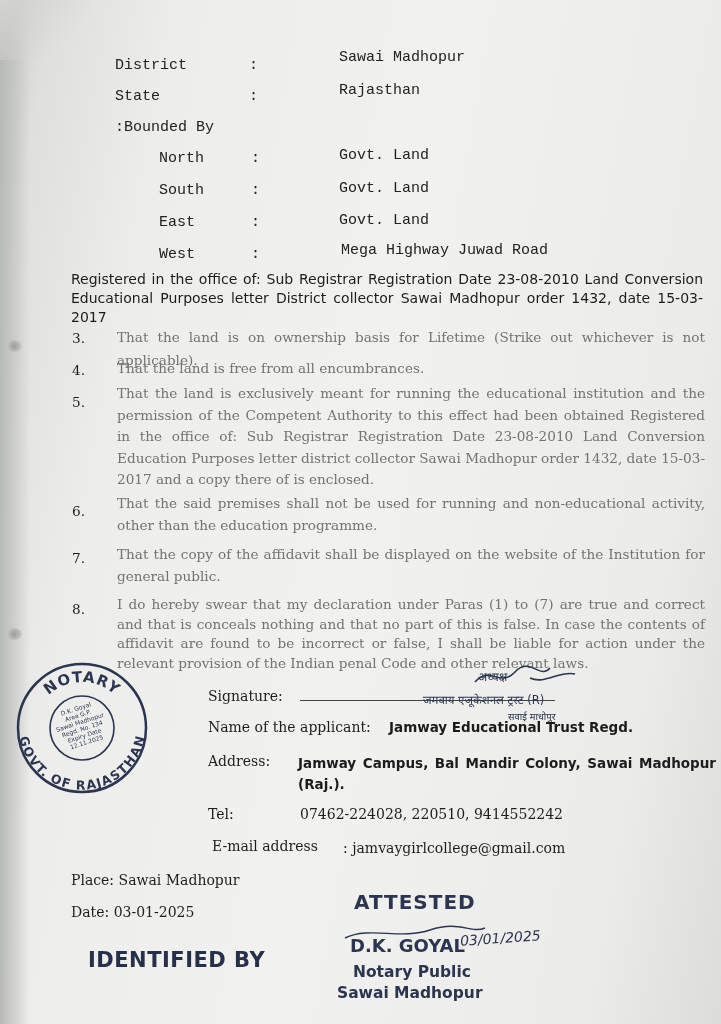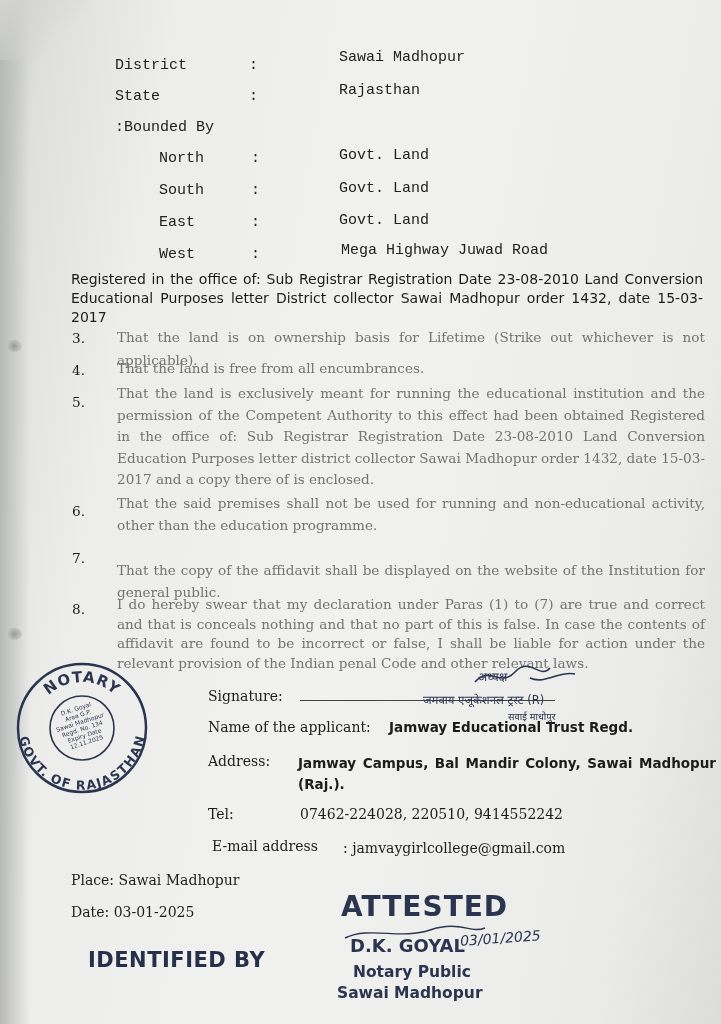--- a/index.html
+++ b/index.html
@@ -71,21 +71,21 @@
 <div class="num" style="top:362px;">4.</div>
 <div class="para" style="top:357px; left:117px;">That the land is free from all encumbrances.</div>
 
 <div class="num" style="top:394px;">5.</div>
 <div class="para" style="top:383px; left:117px; line-height:21.5px;">That the land is exclusively meant for running the educational institution and the permission of the Competent Authority to this effect had been obtained Registered in the office of: Sub Registrar Registration Date 23-08-2010 Land Conversion Education Purposes letter district collector Sawai Madhopur order 1432, date 15-03-2017 and a copy there of is enclosed.</div>
 
 <div class="num" style="top:503px;">6.</div>
 <div class="para" style="top:493px; left:117px; line-height:21.5px;">That the said premises shall not be used for running and non-educational activity, other than the education programme.</div>
 
 <div class="num" style="top:550px;">7.</div>
-<div class="para" style="top:560px; left:117px; line-height:21.5px;">That the copy of the affidavit shall be displayed on the website of the Institution for general public.</div>
+<div class="para" style="top:544px; left:117px; line-height:21.5px;">That the copy of the affidavit shall be displayed on the website of the Institution for general public.</div>
 
 <div class="num" style="top:601px;">8.</div>
 <div class="para" style="top:595px; left:117px; line-height:19.5px;">I do hereby swear that my declaration under Paras (1) to (7) are true and correct and that is conceals nothing and that no part of this is false. In case the contents of affidavit are found to be incorrect or false, I shall be liable for action under the relevant provision of the Indian penal Code and other relevant laws.</div>
 
 <div style="position:absolute; left:14px; top:660px; width:136px; height:136px;">
   <svg width="136" height="136" viewBox="0 0 136 136">
     <defs>
       <path id="sealTop" d="M 20 70 A 48 48 0 0 1 116 70"></path>
       <path id="sealBottom" d="M 14 66 A 54 54 0 0 0 122 66"></path>
     </defs>
@@ -127,21 +127,21 @@
 <div class="abs serif" style="left:300px; top:806px;">07462-224028, 220510, 9414552242</div>
 
 <div class="abs serif" style="left:212px; top:838px;text-align:center;">E-mail address</div>
 <div class="abs serif" style="left:343px; top:840px;">: jamvaygirlcollege@gmail.com</div>
 
 <div class="abs serif" style="left:71px; top:872px;">Place: Sawai Madhopur</div>
 <div class="abs serif" style="left:71px; top:904px;">Date: 03-01-2025</div>
 <div class="abs stamp-text" style="left:88px; top:948px; font-size:21px; color:#25304a; letter-spacing:0.5px;">IDENTIFIED BY</div>
 
 <div>
-  <div class="abs stamp-text" style="left:341px; top:890px; font-size:28px; letter-spacing:1px;">ATTESTED</div>
+  <div class="abs stamp-text" style="left:354px; top:890px; font-size:20px; letter-spacing:1px;">ATTESTED</div>
   <div class="abs stamp-text" style="left:350px; top:935px; font-size:18px;">D.K. GOYAL</div>
   <div class="abs stamp-text" style="left:353px; top:963px; font-size:15.5px;">Notary Public</div>
   <div class="abs stamp-text" style="left:337px; top:984px; font-size:15.5px;">Sawai Madhopur</div>
   <div class="abs" style="left:460px; top:930px; font-family:'DejaVu Sans',sans-serif; font-size:14px; font-style:italic; color:#2b3550; transform:rotate(-4deg);">03/01/2025</div>
   <svg class="abs" style="left:340px; top:920px;" width="150" height="24">
     <path d="M5 18 C 30 6, 60 20, 90 10 S 130 14, 145 8" stroke="#2b3550" stroke-width="1.4" fill="none"></path>
   </svg>
 </div>
 
 </body></html>

